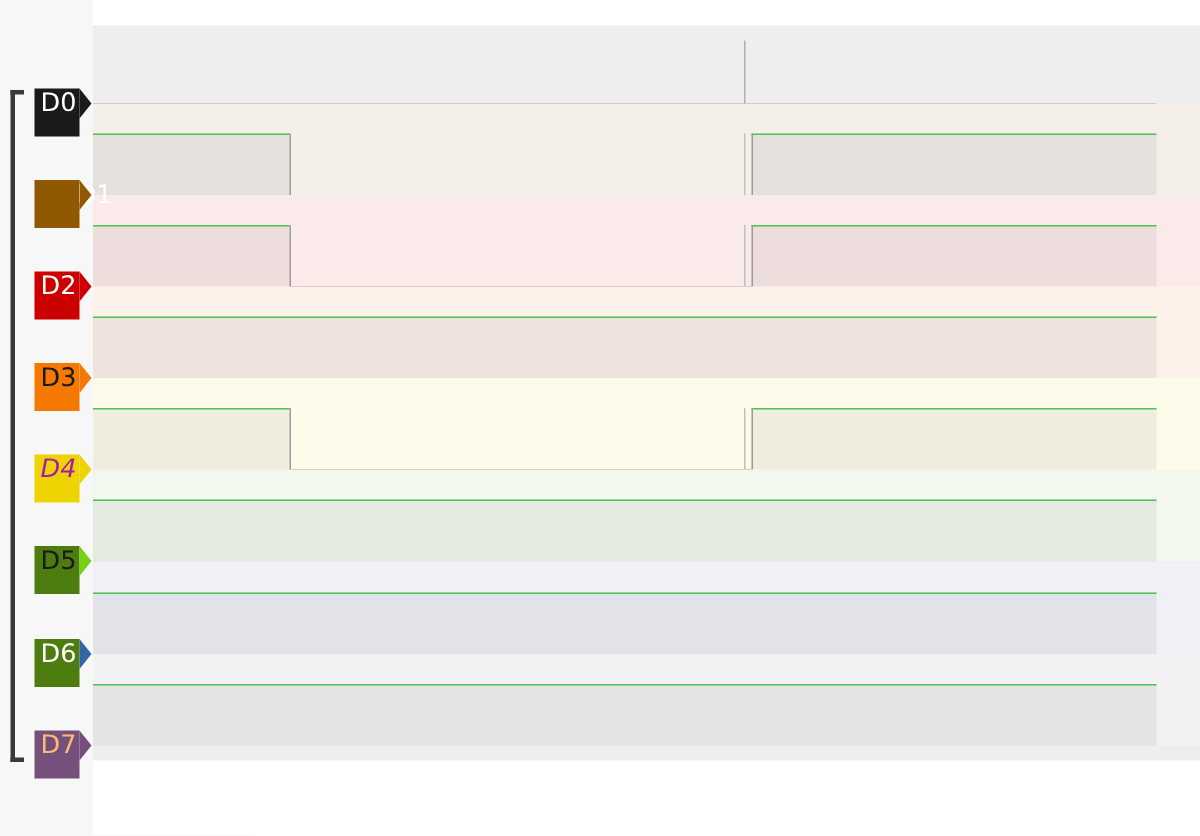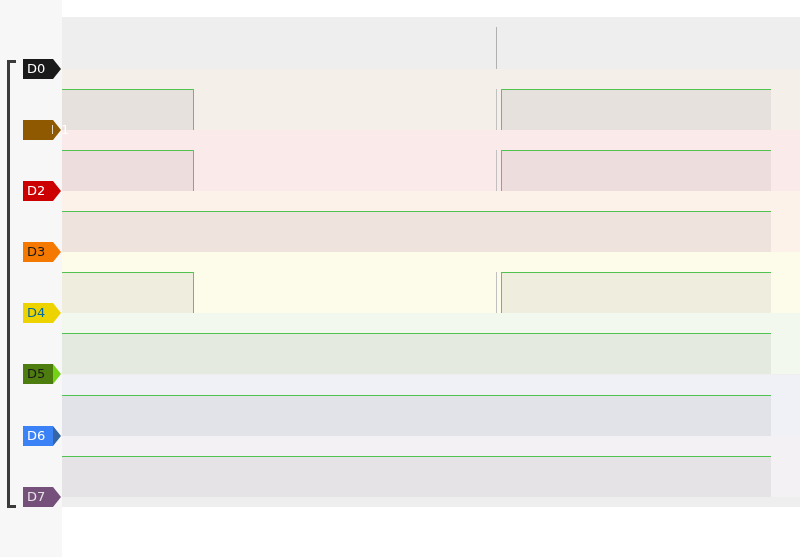--- a/index.html
+++ b/index.html
@@ -7,21 +7,21 @@
          font-family:"DejaVu Sans", sans-serif; }
   .gutter { position:absolute; left:0; top:0; width:62px; height:557px; background:#f7f7f7; }
   .viewport { position:absolute; left:62px; top:17px; width:738px; height:490px; background:#eeeeee; }
   .row-band { position:absolute; left:62px; width:738px; height:61px; }
   .hi-block { position:absolute; height:41px; }
   .line { position:absolute; height:1px; }
   .vline { position:absolute; width:1px; }
   .bracket-v { position:absolute; left:7px; top:60px; width:3px; height:448px; background:#3a3a3a; }
   .bracket-t { position:absolute; left:7px; top:60px; width:9px; height:3px; background:#3a3a3a; }
   .bracket-b { position:absolute; left:7px; top:505px; width:9px; height:3px; background:#3a3a3a; }
-  .badge { position:absolute; left:23px; height:20px; width:30px; color:#fff; font-size:13px;
+  .badge { position:absolute; left:23px; height:32px; width:30px; color:#fff; font-size:17px;
            line-height:20px; padding-left:4px; box-sizing:border-box; cursor:pointer; }
   .badge::after { content:""; position:absolute; right:-8px; top:0; width:0; height:0;
            border-top:10px solid transparent; border-bottom:10px solid transparent;
            border-left:8px solid var(--c); }
   .cursor { position:absolute; left:496px; top:27px; width:1px; height:42px; background:#b0b0b0; }
 </style>
 </head>
 <body>
 
 <div class="gutter"></div>
@@ -74,17 +74,17 @@
   <div class="bracket-v"></div>
   <div class="bracket-t"></div>
   <div class="bracket-b"></div>
 </div>
 
 <div id="labels">
     <div class="badge" style="top: 59px; background: rgb(26, 26, 26); --c: #1a1a1a; color: rgb(255, 255, 255);">D0</div>
     <div class="badge" style="top: 120px; background: rgb(143, 89, 2); --c: #8f5902; color: rgb(255, 255, 255); padding-left: 28px;">D1</div>
     <div class="badge" style="top: 181px; background: rgb(204, 0, 0); --c: #cc0000; color: rgb(255, 255, 255);">D2</div>
     <div class="badge" style="top: 242px; background: rgb(245, 121, 0); --c: #f57900; color: rgb(26, 26, 26);">D3</div>
-    <div class="badge" style="top: 303px; background: rgb(237, 212, 0); --c: #edd400; color: #0369a1;">D4</div>
+    <div class="badge" style="top: 303px; background: rgb(237, 212, 0); --c: #edd400; color: #a21caf; font-style: italic;">D4</div>
     <div class="badge" style="top: 364px; background: #4d7c0f; --c: #73d216; color: rgb(26, 26, 26);">D5</div>
-    <div class="badge" style="top: 426px; background: #3b82f6; --c: #3465a4; color: rgb(255, 255, 255);">D6</div>
-    <div class="badge" style="top: 487px; background: rgb(117, 80, 123); --c: #75507b; color: #e5e5e5;">D7</div>
+    <div class="badge" style="top: 426px; background: #4d7c0f; --c: #3465a4; color: rgb(255, 255, 255);">D6</div>
+    <div class="badge" style="top: 487px; background: rgb(117, 80, 123); --c: #75507b; color: #fdba74;">D7</div>
   </div>
 
 </body></html>

